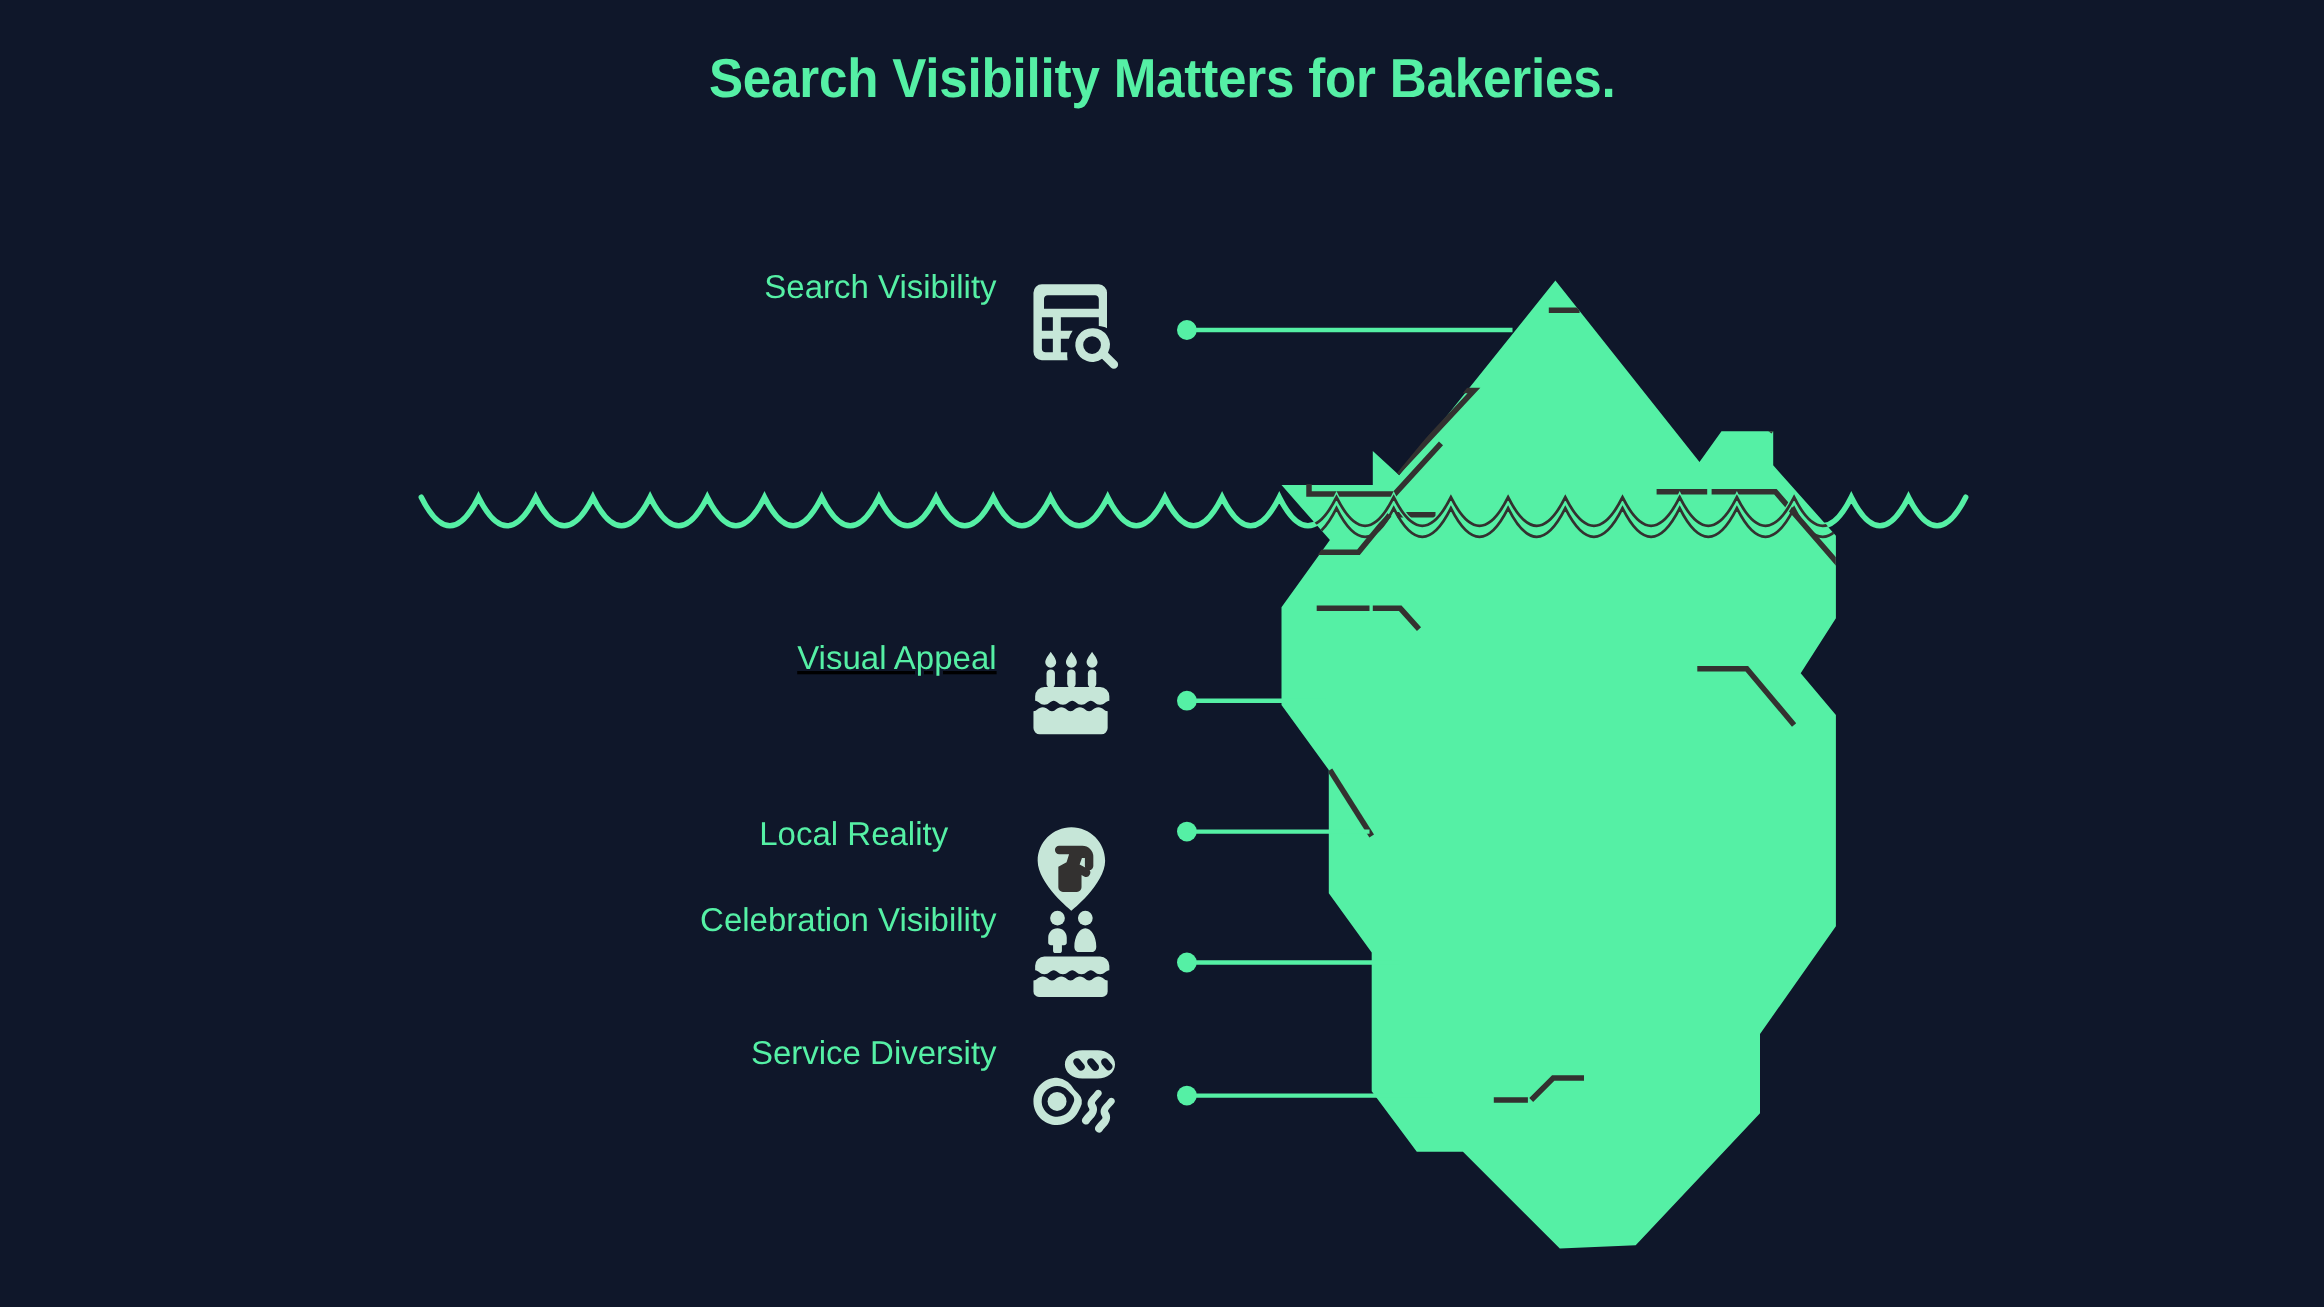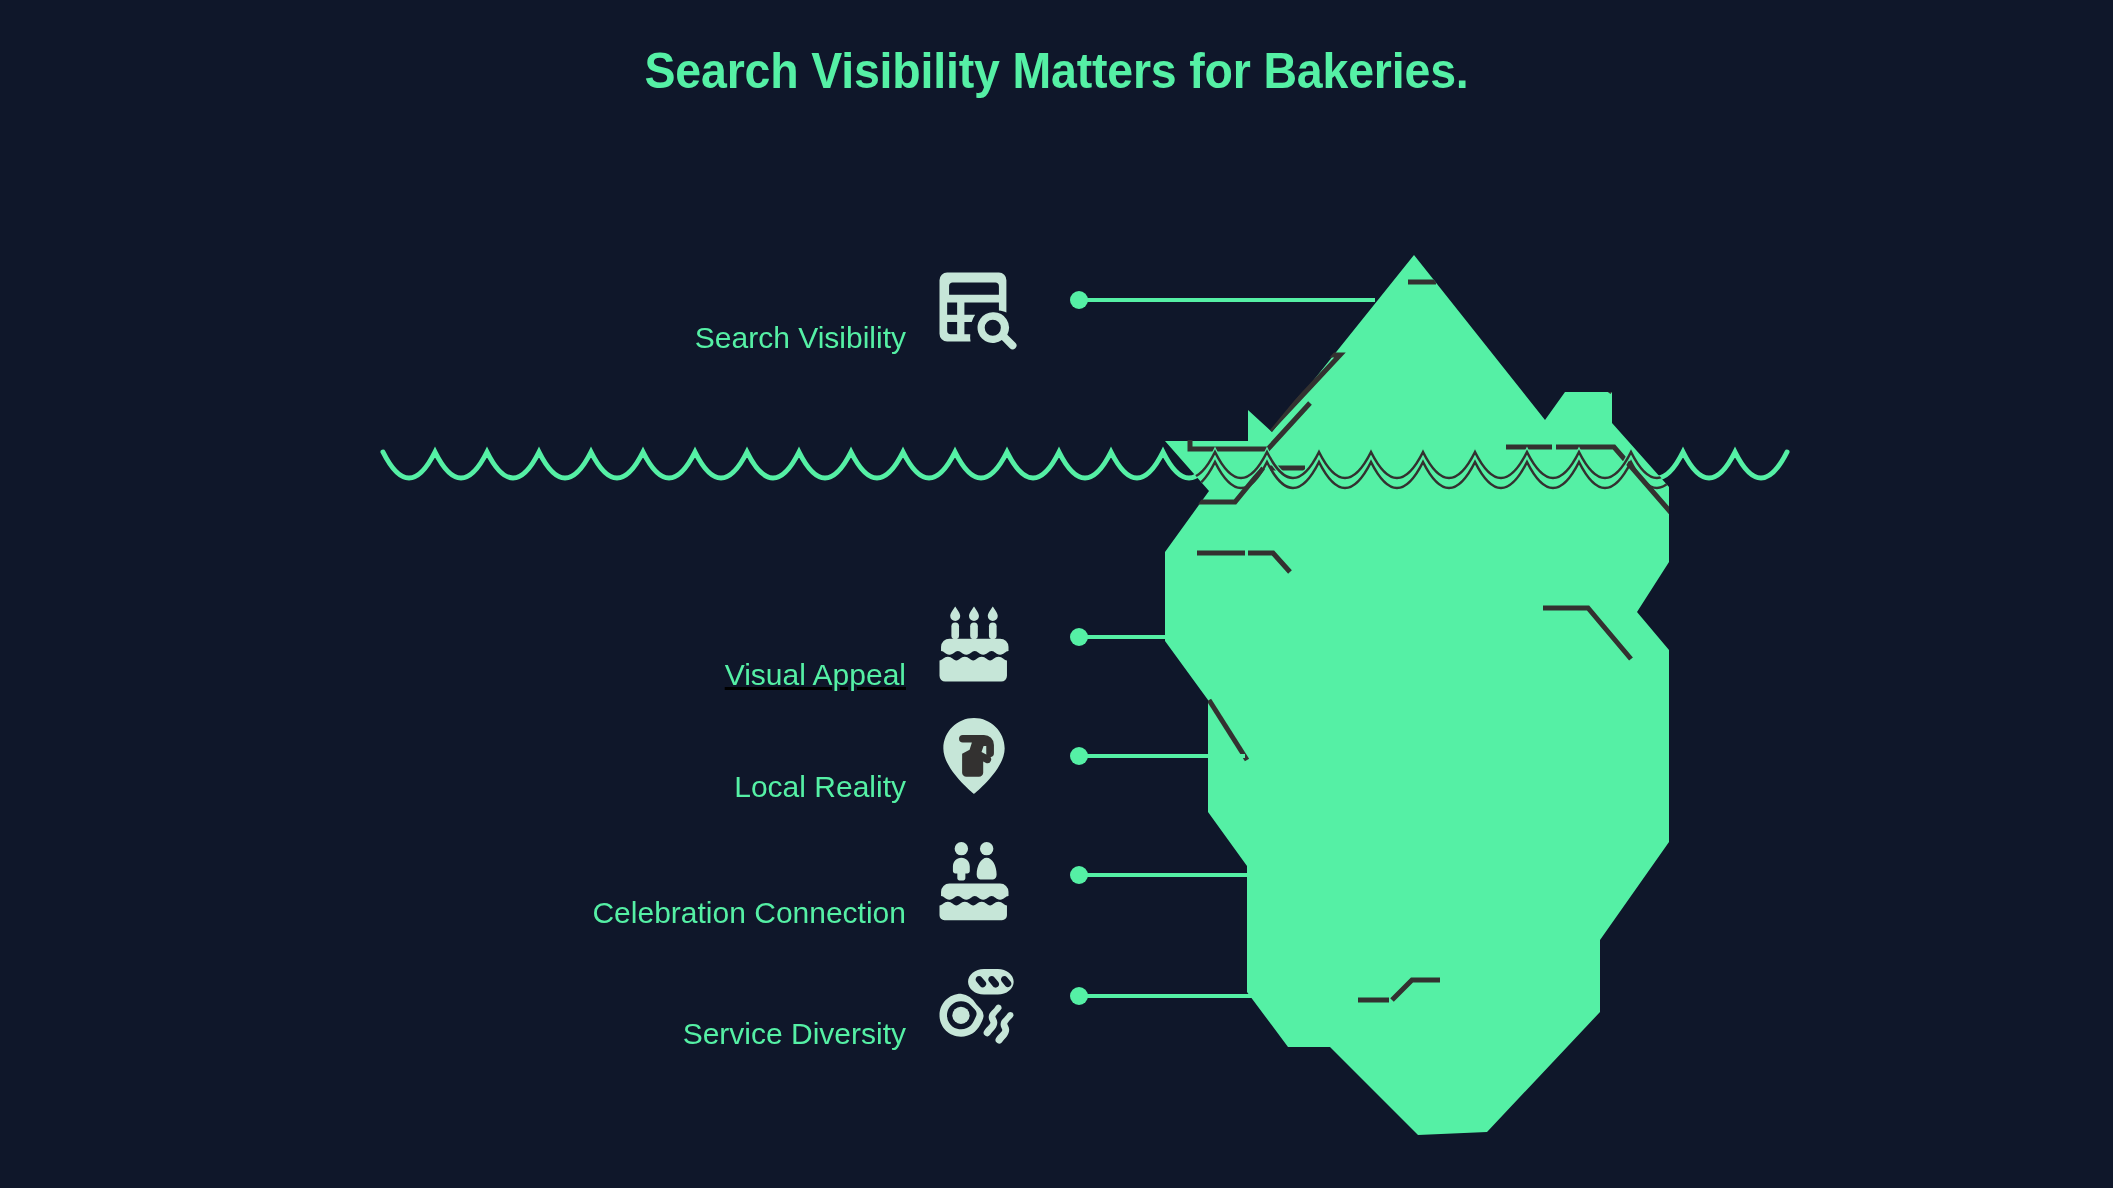--- a/index.html
+++ b/index.html
@@ -40,21 +40,21 @@
     top: 0;
     left: 0;
     width: 2113px;
     height: 1188px;
   }
 
   
   .row {
     position: absolute;
     display: flex;
-    align-items: flex-end;
+    align-items: flex-start;
     justify-content: flex-end;
     height: 106px;
     left: 0;
   }
   .row-label {
     color: #55f0a5;
     font-size: 30px;
     font-family: "Liberation Sans", sans-serif;
     white-space: nowrap;
     line-height: 1;
@@ -220,32 +220,32 @@
         <path d="M16.9 2.2c-.45.7-1.3 1.7-1.3 2.5a1.3 1.3 0 0 0 2.6 0c0-.8-.85-1.8-1.3-2.5Z"></path>
         <rect x="6.1" y="6.4" width="2" height="4.4" rx="1"></rect>
         <rect x="11" y="6.4" width="2" height="4.4" rx="1"></rect>
         <rect x="15.9" y="6.4" width="2" height="4.4" rx="1"></rect>
         <path d="M5.2 10.6h13.6a2.2 2.2 0 0 1 2.2 2.2v1.05c-.82 0-1.1.95-2.2.95s-1.38-.95-2.2-.95-1.1.95-2.2.95-1.38-.95-2.2-.95-1.1.95-2.2.95-1.38-.95-2.2-.95-1.1.95-2.2.95-1.38-.95-2.2-.95V12.8a2.2 2.2 0 0 1 2.2-2.2Z"></path>
         <path d="M3 16.3c.82 0 1.1-.95 2.2-.95s1.38.95 2.2.95 1.1-.95 2.2-.95 1.38.95 2.2.95 1.1-.95 2.2-.95 1.38.95 2.2.95 1.1-.95 2.2-.95 1.38.95 2.2.95v4a1.5 1.5 0 0 1-1.5 1.5H4.5A1.5 1.5 0 0 1 3 20.3v-4Z"></path>
       </svg>
     </span>
   </div>
 
-  <div class="row" style="top:696px; width:1020px;">
+  <div class="row" style="top:744px; width:1020px;gap:44px;">
     <span class="row-label">Local Reality</span>
     <span class="row-icon">
       <svg viewBox="0 0 24 24">
         <path d="M12 2.1c-4.4 0-8 3.55-8 7.95 0 5.5 8 11.85 8 11.85s8-6.35 8-11.85c0-4.4-3.6-7.95-8-7.95Z" fill="#c6e6d8"></path>
         <path d="M9.1 6.5h5.5a2.6 2.6 0 0 1 2.6 2.6v2.2a1 1 0 0 1-2 0V9.4h-.7l-.55 1.55 2 1.05a1 1 0 0 1-.93 1.77l-.62-.33v2.9a1.1 1.1 0 0 1-1.1 1.1h-3.3a1.1 1.1 0 0 1-1.1-1.1v-4.9l1.95-1.05.6-1.9H9.1a1 1 0 0 1 0-2Z" fill="#333130"></path>
       </svg>
     </span>
   </div>
 
   <div class="row" style="top:822px; width:1020px;">
-    <span class="row-label">Celebration Connection</span>
+    <span class="row-label">Celebration Visibility</span>
     <span class="row-icon">
       <svg viewBox="0 0 24 24" fill="#c6e6d8">
         <circle cx="8.7" cy="3.3" r="1.75"></circle>
         <path d="M8.7 5.7c-1.25 0-2.2 1-2.2 2.25v1.2c0 .35.3.6.65.6h.5v1.3c0 .3.25.55.55.55h1c.3 0 .55-.25.55-.55v-1.3h.5c.35 0 .65-.25.65-.6v-1.2c0-1.25-.95-2.25-2.2-2.25Z"></path>
         <circle cx="15.3" cy="3.3" r="1.75"></circle>
         <path d="M15.3 5.7c-1.45 0-2.6 2.1-2.6 4.35 0 .75.4 1.3.95 1.3h3.3c.55 0 .95-.55.95-1.3 0-2.25-1.15-4.35-2.6-4.35Z"></path>
         <path d="M5.2 12.4h13.6a2.2 2.2 0 0 1 2.2 2.2v1.05c-.82 0-1.1.95-2.2.95s-1.38-.95-2.2-.95-1.1.95-2.2.95-1.38-.95-2.2-.95-1.1.95-2.2.95-1.38-.95-2.2-.95-1.1.95-2.2.95-1.38-.95-2.2-.95V14.6a2.2 2.2 0 0 1 2.2-2.2Z"></path>
         <path d="M3 18.1c.82 0 1.1-.95 2.2-.95s1.38.95 2.2.95 1.1-.95 2.2-.95 1.38.95 2.2.95 1.1-.95 2.2-.95 1.38.95 2.2.95 1.1-.95 2.2-.95 1.38.95 2.2.95v2.6a1.3 1.3 0 0 1-1.3 1.3H4.3A1.3 1.3 0 0 1 3 20.7v-2.6Z"></path>
       </svg>
     </span>

